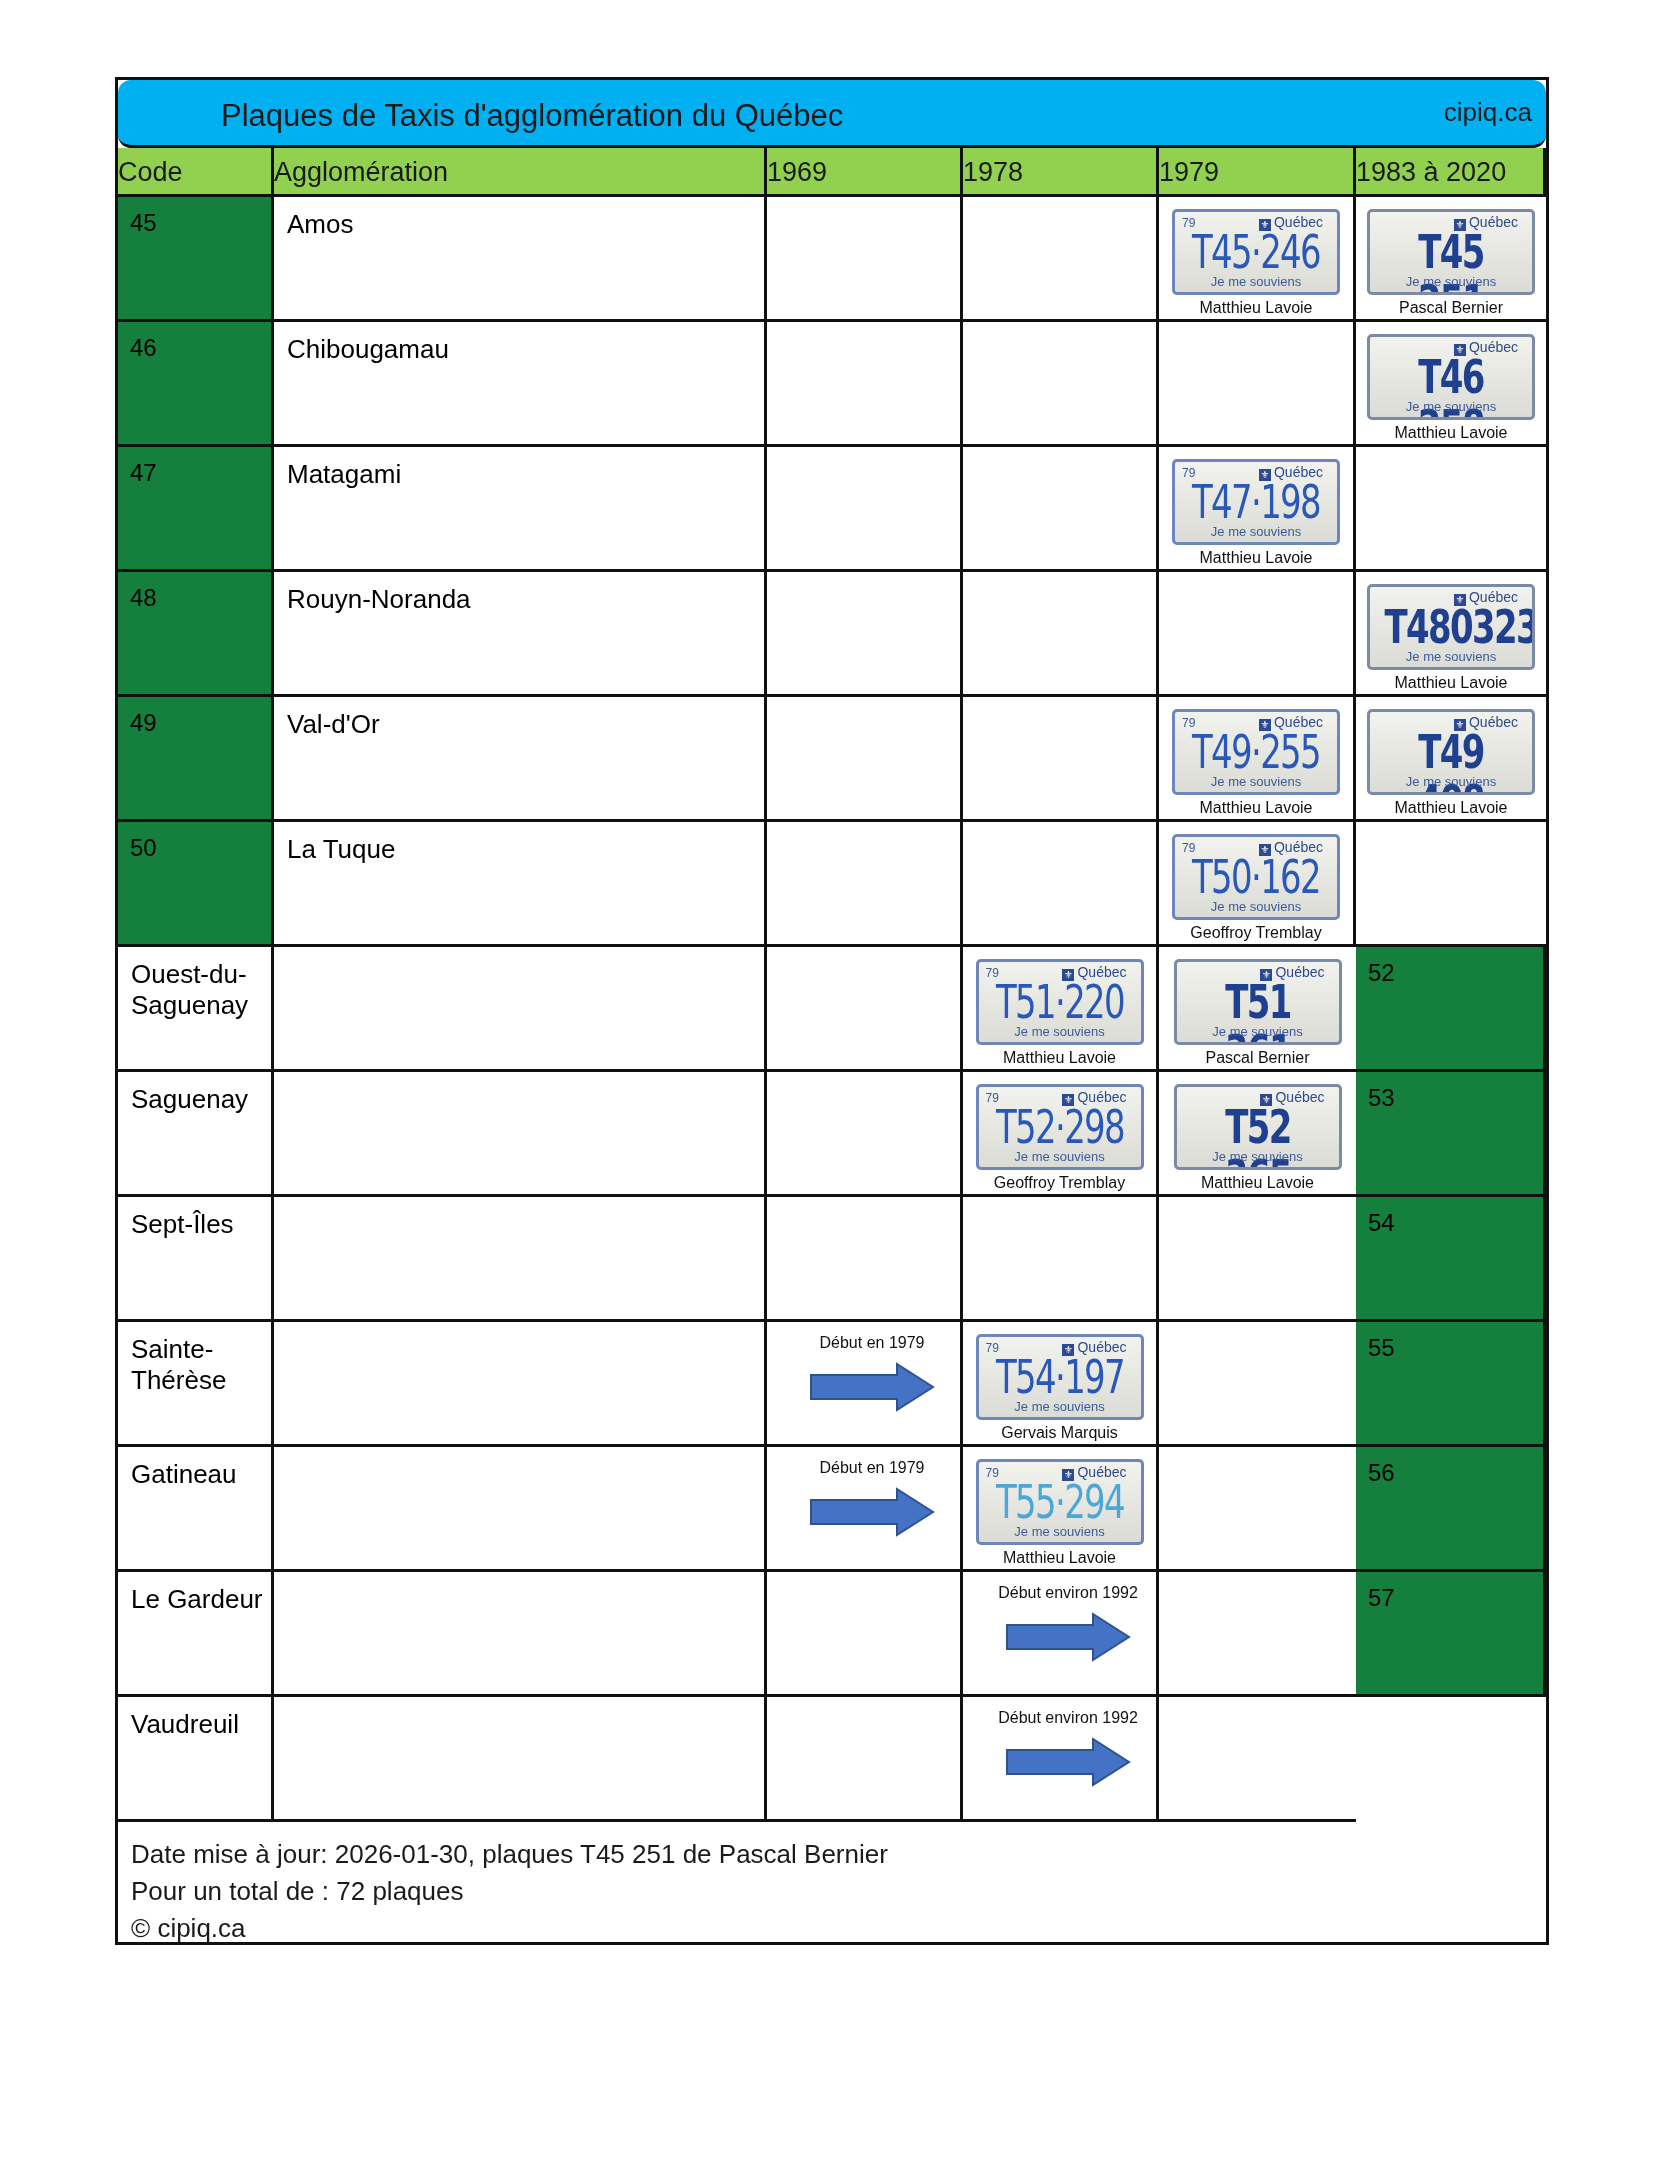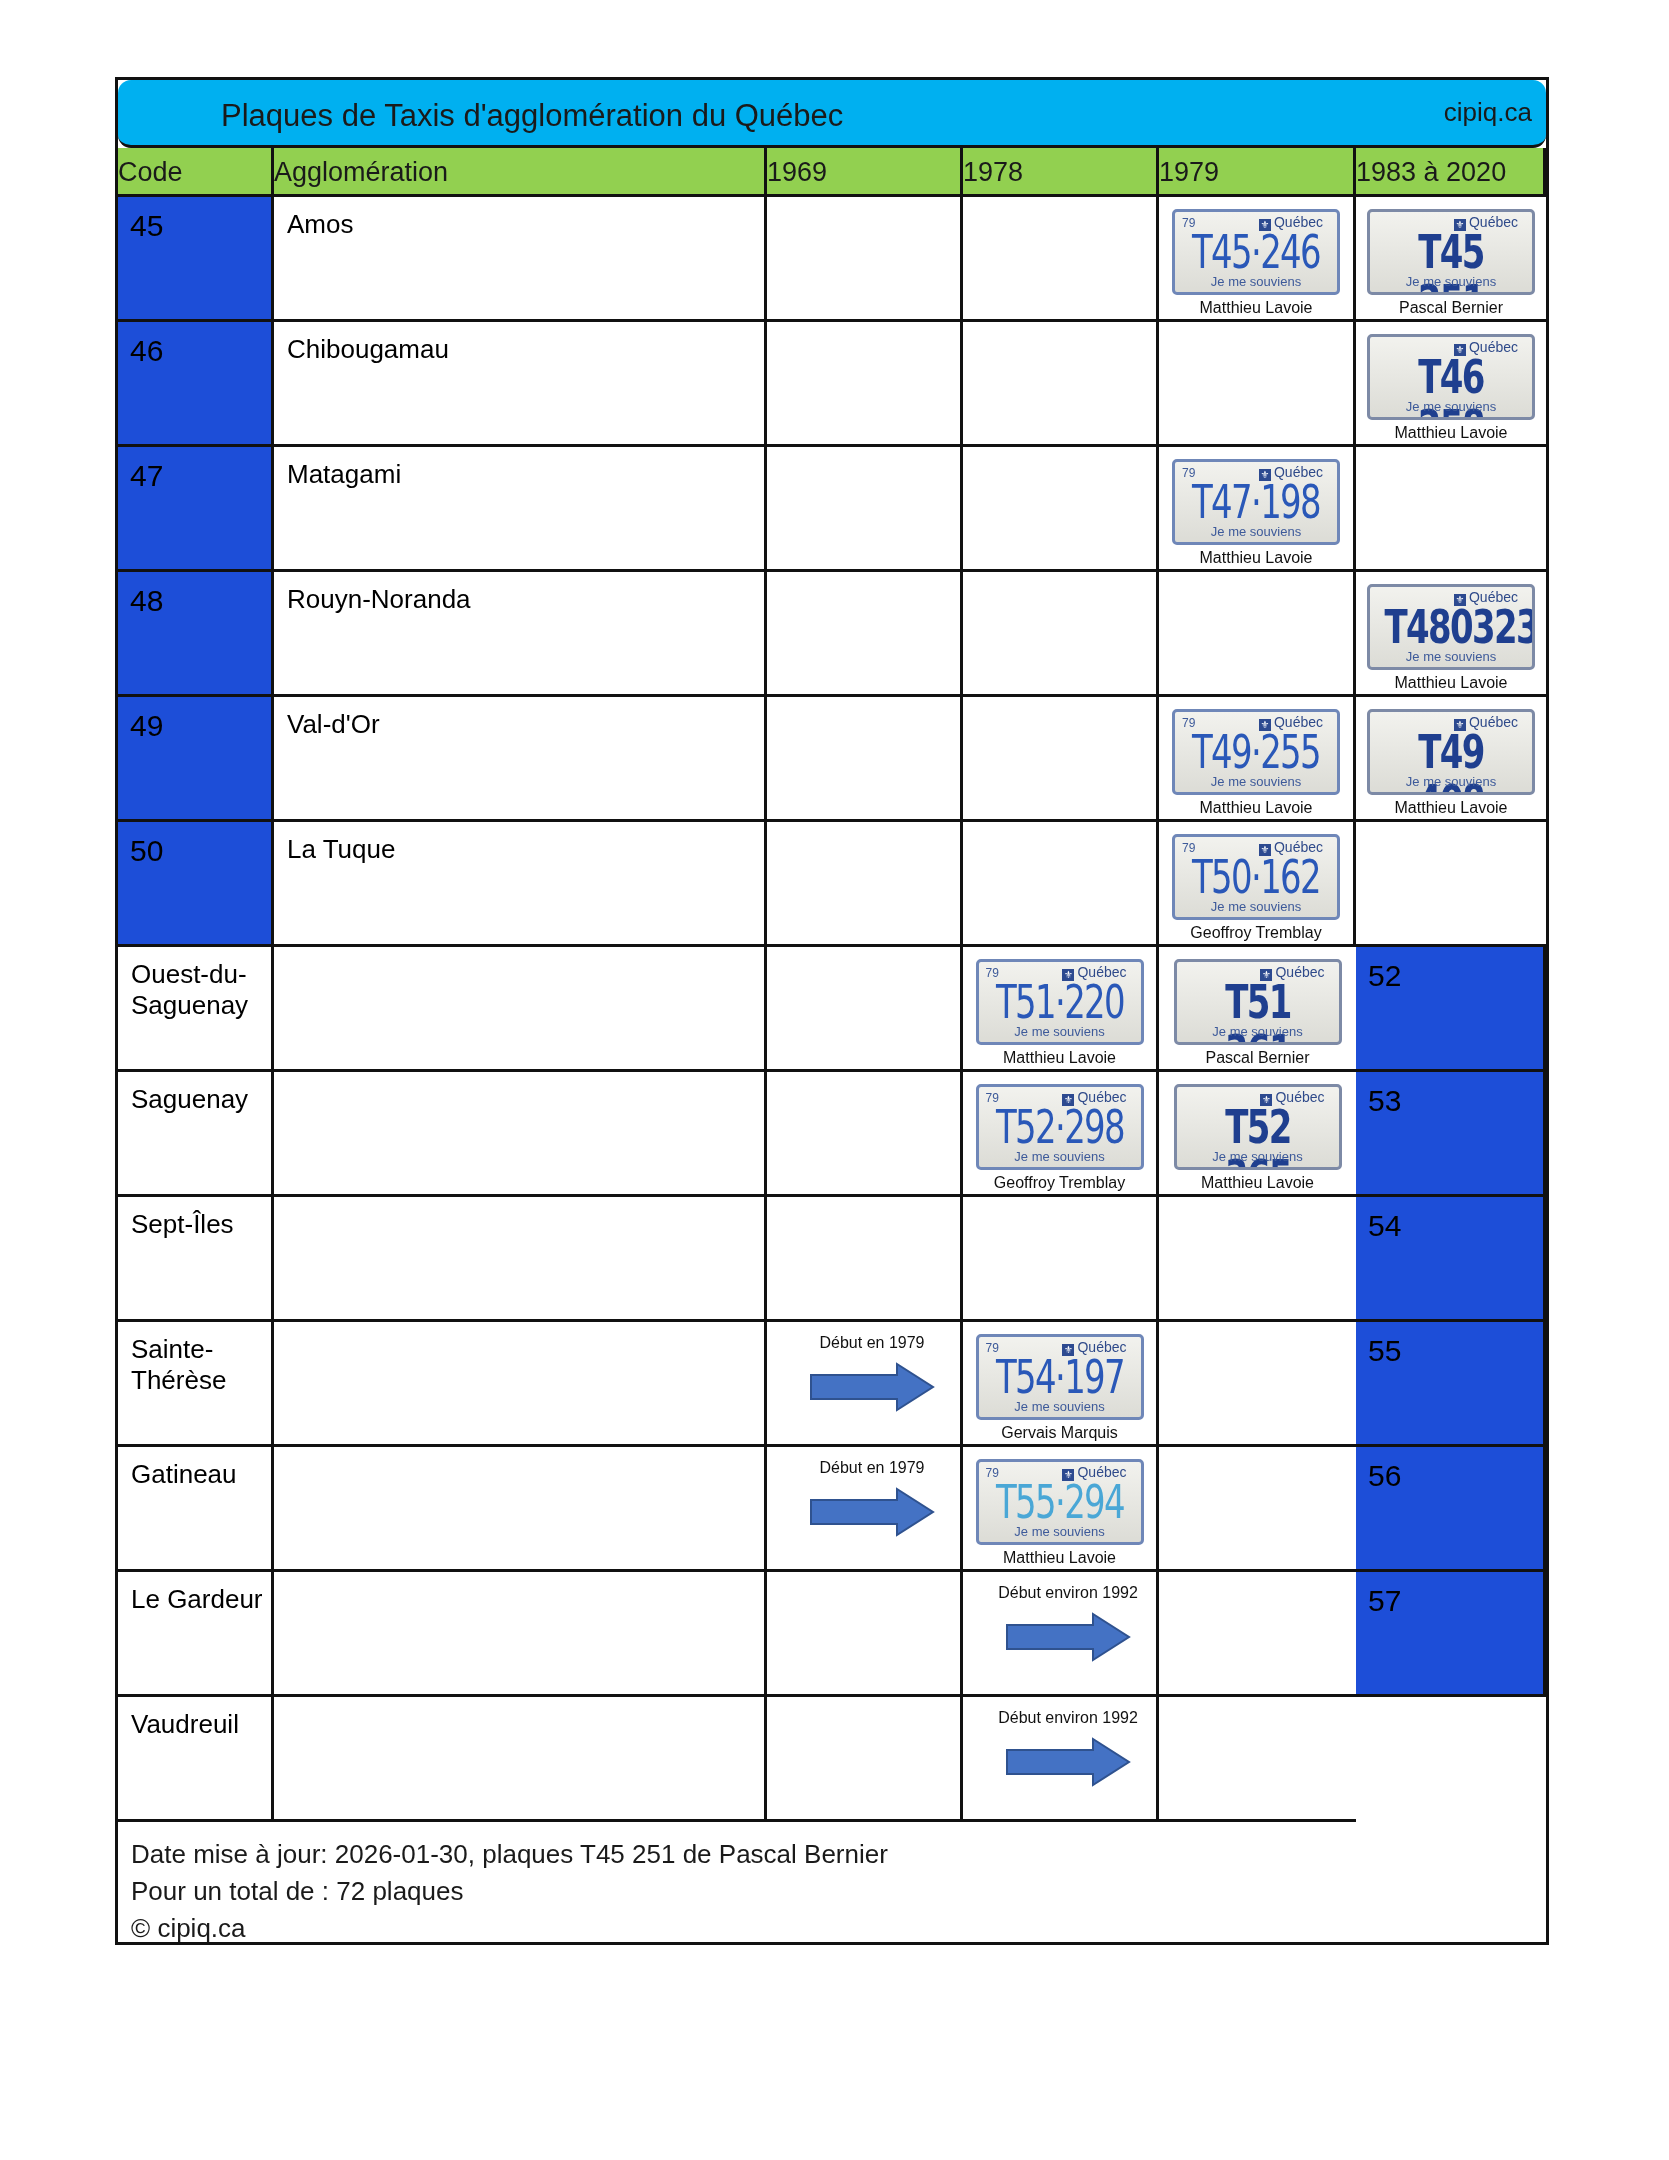--- a/index.html
+++ b/index.html
@@ -8,21 +8,21 @@
   .sheet { position: absolute; left: 115px; top: 77px; width: 1434px; border: 3px solid #111; }
   .title-row { height: 68px; background: #00B0F0; position: relative; border-bottom: 3px solid #111; border-radius: 13px; }
   .title { position: absolute; left: 103px; top: 18px; font-size: 31px; color: #1a1a1a; }
   .site { position: absolute; right: 14px; top: 17px; font-size: 26px; color: #1a1a1a; }
   .grid { display: grid; grid-template-columns: 156px 493px 196px 196px 197px 190px; }
   .hdr { height: 49px; background: #92D050; border-right: 3px solid #111; border-bottom: 3px solid #111;
          font-size: 27px; line-height: 48px; color: #1a1a1a; }
   .hdr:last-child { border-right: none; }
   .cell { height: 125px; border-right: 3px solid #111; border-bottom: 3px solid #111; position: relative; background: #fff; }
   .cell.last { border-right: none; }
-  .code { background: #1d4ed8; font-size: 30px; padding: 12px 4px 0 12px; }
+  .code { background: #15803d; font-size: 24px; padding: 12px 4px 0 12px; }
   .name { font-size: 26px; padding: 12px 0 0 13px; }
   .plate-wrap { position: absolute; left: 0; right: 0; top: 12px; text-align: center; }
   .plate { display: inline-block; width: 168px; height: 86px; border-radius: 5px; position: relative;
            border: 3px solid #7d8aa6; background: linear-gradient(180deg, #f2f2ee, #dcdcd6); overflow: hidden; }
   .plate.p79 { border-color: #6f87b8; }
   .plate .yr { position: absolute; left: 7px; top: 4px; font-size: 12px; color: #3d5a9a; }
   .plate .prov { position: absolute; left: 0; right: 0; top: 2px; text-align: right; padding-right: 14px; font-size: 14px; color: #2f4a8a; }
   .plate .prov .flag { display: inline-block; width: 12px; height: 12px; background: #2d4a90; color: #fff; font-size: 10px; line-height: 12px; text-align: center; margin-right: 3px; vertical-align: -1px; }
   .plate .num { position: absolute; left: 0; right: 0; top: 15px; text-align: center; font-family: "DejaVu Sans Condensed", "DejaVu Sans", sans-serif; font-size: 46px; font-weight: bold; letter-spacing: -2px; color: #1f3f8f; transform: scaleX(0.82); line-height: 50px; }
   .plate.p79 .num { color: #2a58b8; font-weight: normal; }

